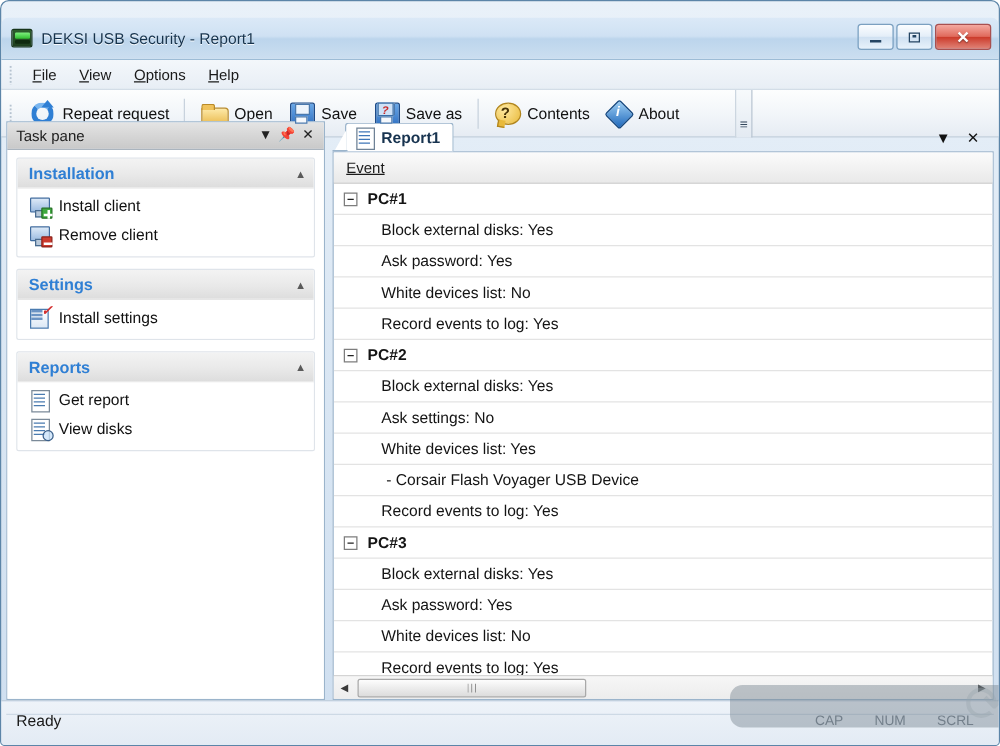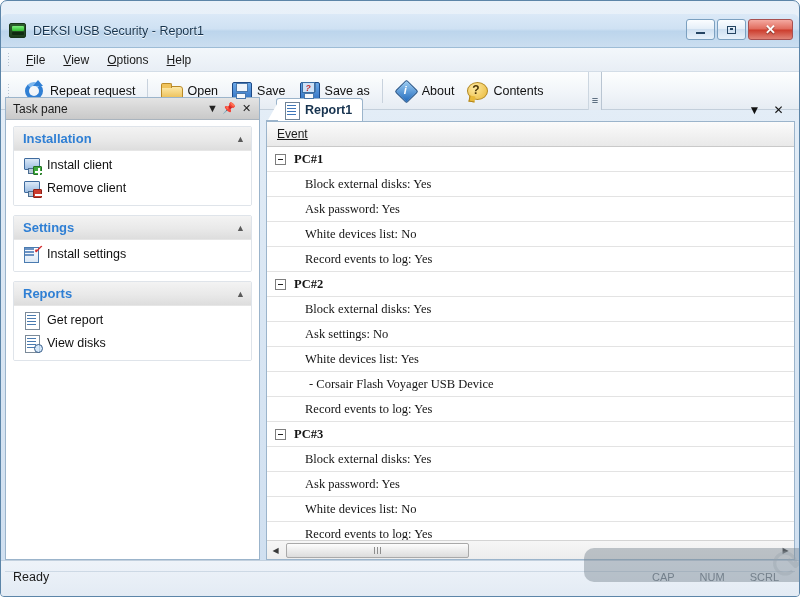--- a/index.html
+++ b/index.html
@@ -337,21 +337,21 @@
   }
   #grid-header {
     height: 25px; flex: 0 0 25px;
     background: linear-gradient(180deg,#fbfbfb 0%, #f2f2f2 50%, #e9e9e9 100%);
     border-bottom: 1px solid #c9c9c9;
     display: flex; align-items: center;
     font-size: 12px; color: #1a1a1a;
     padding-left: 10px;
     text-decoration: underline;
   }
-  #grid-rows { flex: 1; overflow: hidden; font-family: Liberation Serif, serif; }
+  #grid-rows { flex: 1; overflow: hidden; }
   .grid-row {
     height: 25px; display: flex; align-items: center;
     border-bottom: 1px solid #e3e3e3;
     font-size: 12.5px; color: #141414;
     padding-left: 8px;
   }
   .grid-row.group { font-weight: bold; padding-left: 8px; }
   .grid-row.child { padding-left: 38px; }
   .grid-row.sub { padding-left: 42px; }
   .expander {
@@ -483,29 +483,29 @@
     <div class="tb-btn">
       <span class="ic ic-floppy ic-floppyq">
           <i class="shut"></i>
           <i class="q">?</i>
         </span>
       <span>Save as</span>
     </div>
     <div class="tb-sep"></div>
 
     <div class="tb-btn">
-      <span class="ic ic-about"></span>
-      <span>About</span>
-    </div>
-
-    <div class="tb-btn">
       <span class="ic ic-help">
           <i class="tail"></i>
         </span>
       <span>Contents</span>
+    </div>
+
+    <div class="tb-btn">
+      <span class="ic ic-about"></span>
+      <span>About</span>
     </div>
 
     <div class="tb-overflow"></div>
   </div>
 
   <div id="body-area">
 
     <div id="task-pane">
       <div id="task-pane-header">
         <span>Task pane</span>

